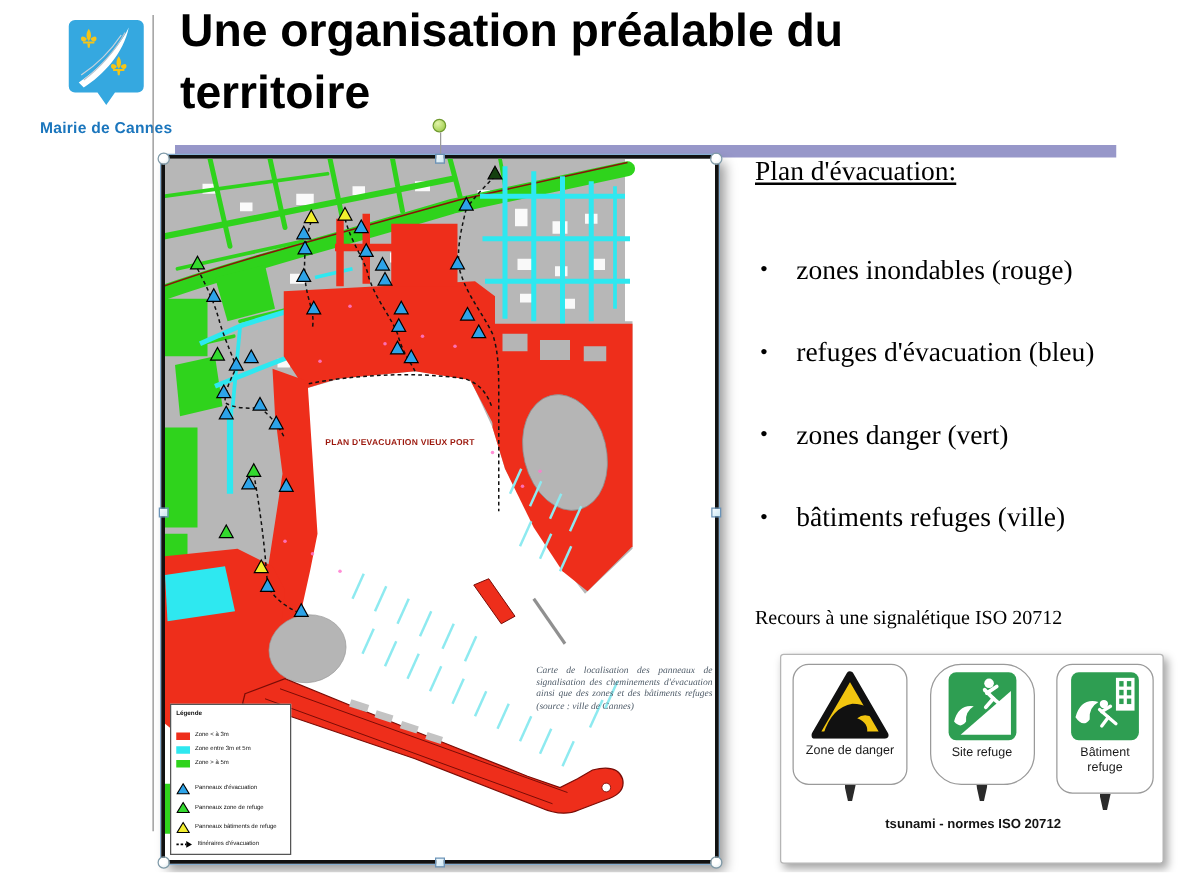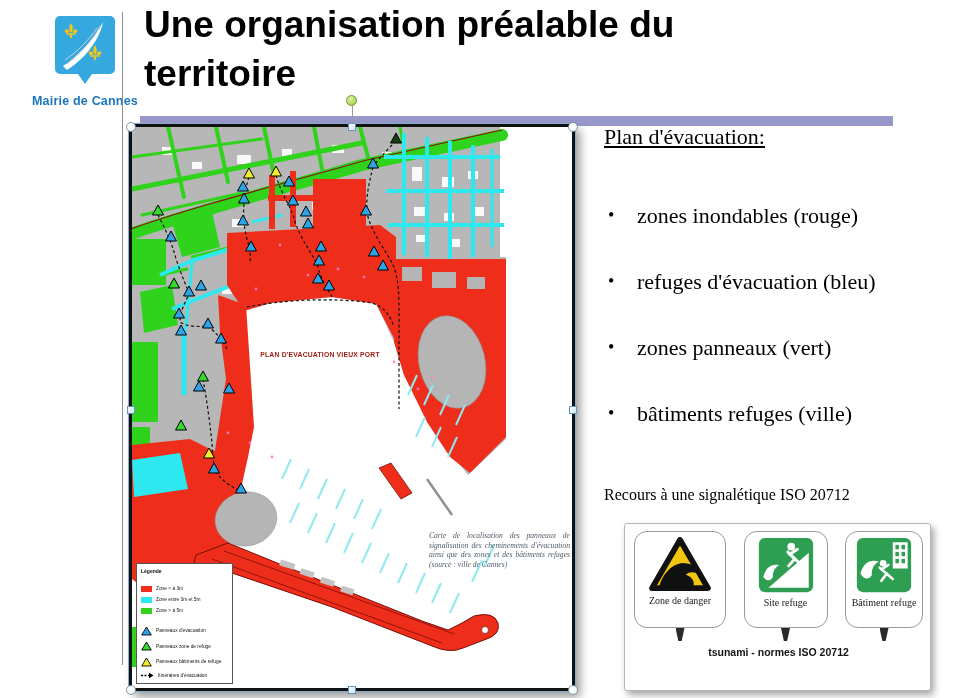--- a/index.html
+++ b/index.html
@@ -46,21 +46,21 @@
   #bullet-0{top:203px;} #bullet-1{top:269px;} #bullet-2{top:335px;} #bullet-3{top:401px;}
   #signage-note{position:absolute;left:604px;top:486px;font-family:"Liberation Serif",serif;
                 font-size:16px;color:#000;}
   
   #signage{position:absolute;left:624px;top:523px;width:307px;height:168px;background:#fff;
            border:1px solid #b5b5b5;border-radius:3px;box-shadow:3px 4px 7px rgba(0,0,0,.35);
            box-sizing:border-box;padding:7px 6px 0 8px;}
   #signs-row{display:flex;justify-content:space-between;align-items:flex-start;}
   .sign{display:flex;flex-direction:column;align-items:center;}
   .sign-plate{border:1.5px solid #9a9a9a;border-radius:13px;background:#fff;display:flex;
-              flex-direction:column;align-items:center;padding:5px 4px 14px 4px;box-sizing:border-box;min-height:97px;font-family:Liberation Serif, serif;}
+              flex-direction:column;align-items:center;padding:5px 4px 14px 4px;box-sizing:border-box;min-height:97px;}
   .sign-label{font-size:10px;color:#1a1a1a;text-align:center;line-height:11.5px;margin-top:4px;}
   .sign-stem{width:9px;height:13px;background:#2a2a2a;clip-path:polygon(0 0,100% 0,68% 100%,32% 100%);}
   #sign-caption{margin-top:5px;text-align:center;font-size:10.5px;font-weight:600;color:#141414;line-height:13px;}
 </style>
 </head>
 <body>
 
 <div id="slide">
 
   <div id="logo-wrap">
@@ -363,21 +363,21 @@
   <div class="bullet-row" id="bullet-0">
     <span class="dot">•</span>
     <span>zones inondables (rouge)</span>
   </div>
   <div class="bullet-row" id="bullet-1">
     <span class="dot">•</span>
     <span>refuges d'évacuation (bleu)</span>
   </div>
   <div class="bullet-row" id="bullet-2">
     <span class="dot">•</span>
-    <span>zones panneaux (vert)</span>
+    <span>zones danger (vert)</span>
   </div>
   <div class="bullet-row" id="bullet-3">
     <span class="dot">•</span>
     <span>bâtiments refuges (ville)</span>
   </div>
 
   <div id="signage-note">Recours à une signalétique  ISO 20712</div>
 
   <div id="signage">
     <div id="signs-row">
@@ -385,21 +385,21 @@
         <div class="sign-plate" style="width:92px;">
           <svg width="62" height="54" viewBox="0 0 64 56">
             <polygon points="32,3 61,53 3,53" fill="#f2c50f" stroke="#111" stroke-width="6" stroke-linejoin="round"></polygon>
             <path d="M10,52 Q17,30 34,27 Q50,27 52,39 Q44,34 38,39 Q48,43 46,52 Z" fill="#111"></path>
           </svg>
           <div class="sign-label">Zone de danger</div>
         </div>
         <div class="sign-stem"></div>
       </div>
       <div class="sign" style="width:86px;">
-        <div class="sign-plate" style="width:84px;">
+        <div class="sign-plate" style="width:84px;border-radius:25px;">
           <svg width="56" height="56" viewBox="0 0 64 64">
             <rect x="1" y="1" width="62" height="62" rx="7" fill="#2e9e52"></rect>
             <polygon points="12,58 58,58 58,18" fill="#ffffff"></polygon>
             <path d="M6,46 Q10,30 24,32 Q16,37 17,46 Q12,53 6,46 Z" fill="#ffffff"></path>
             <g stroke="#ffffff" stroke-width="3.4" stroke-linecap="round" fill="none">
               <path d="M34,17 L42,25"></path>
                 <path d="M42,25 L35,33"></path>
                 <path d="M42,25 L49,31"></path>
                 <path d="M36,20 L45,14"></path>
             </g>

